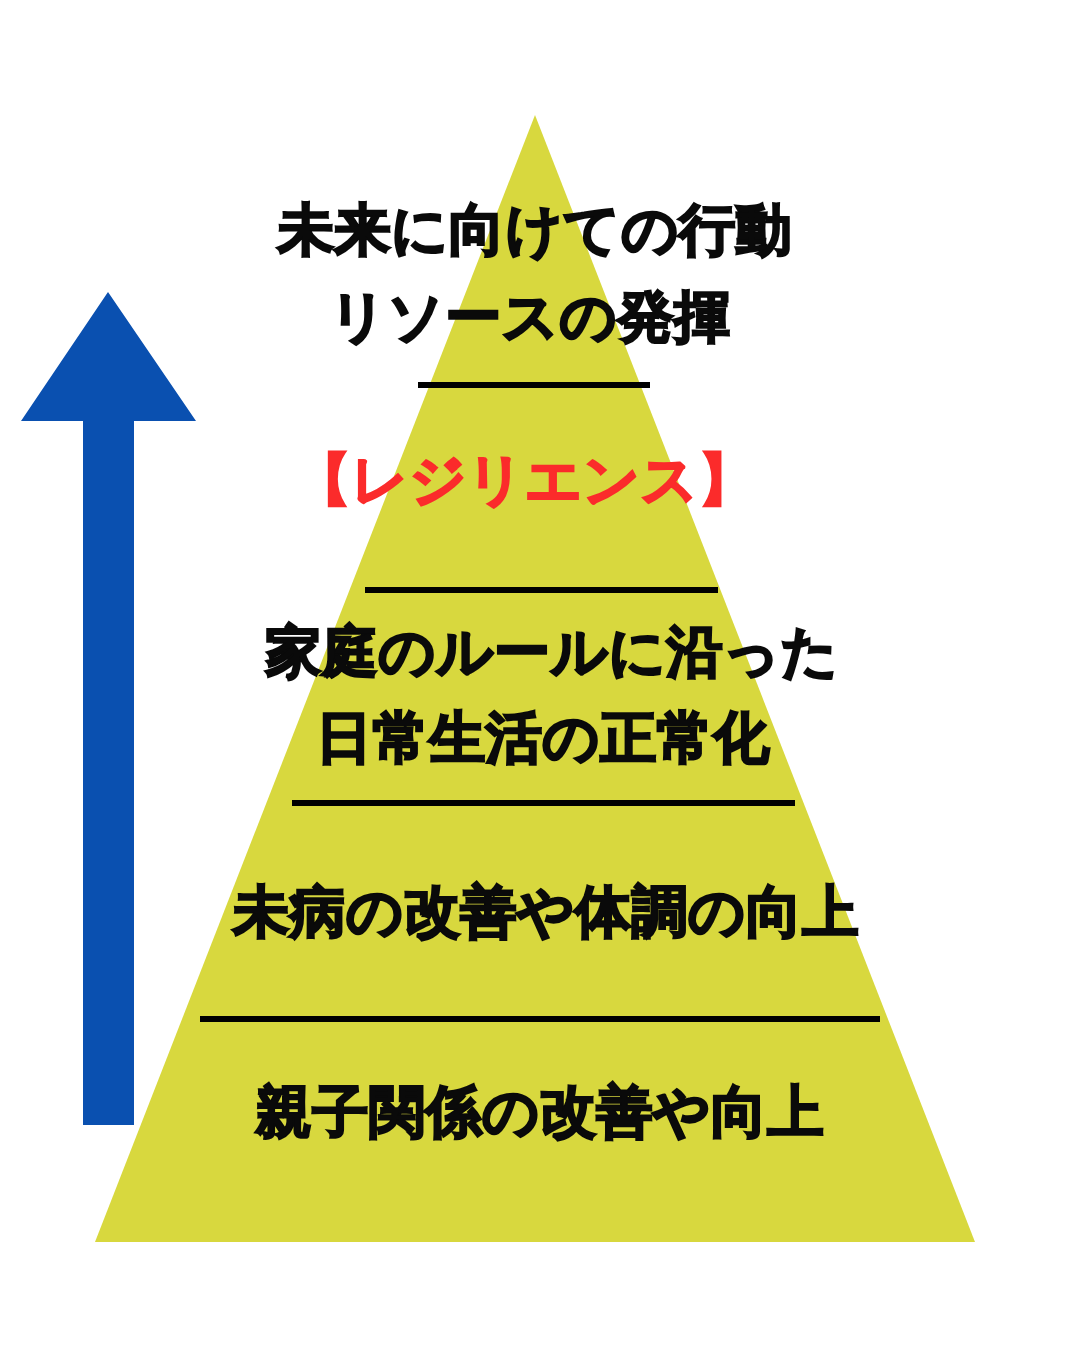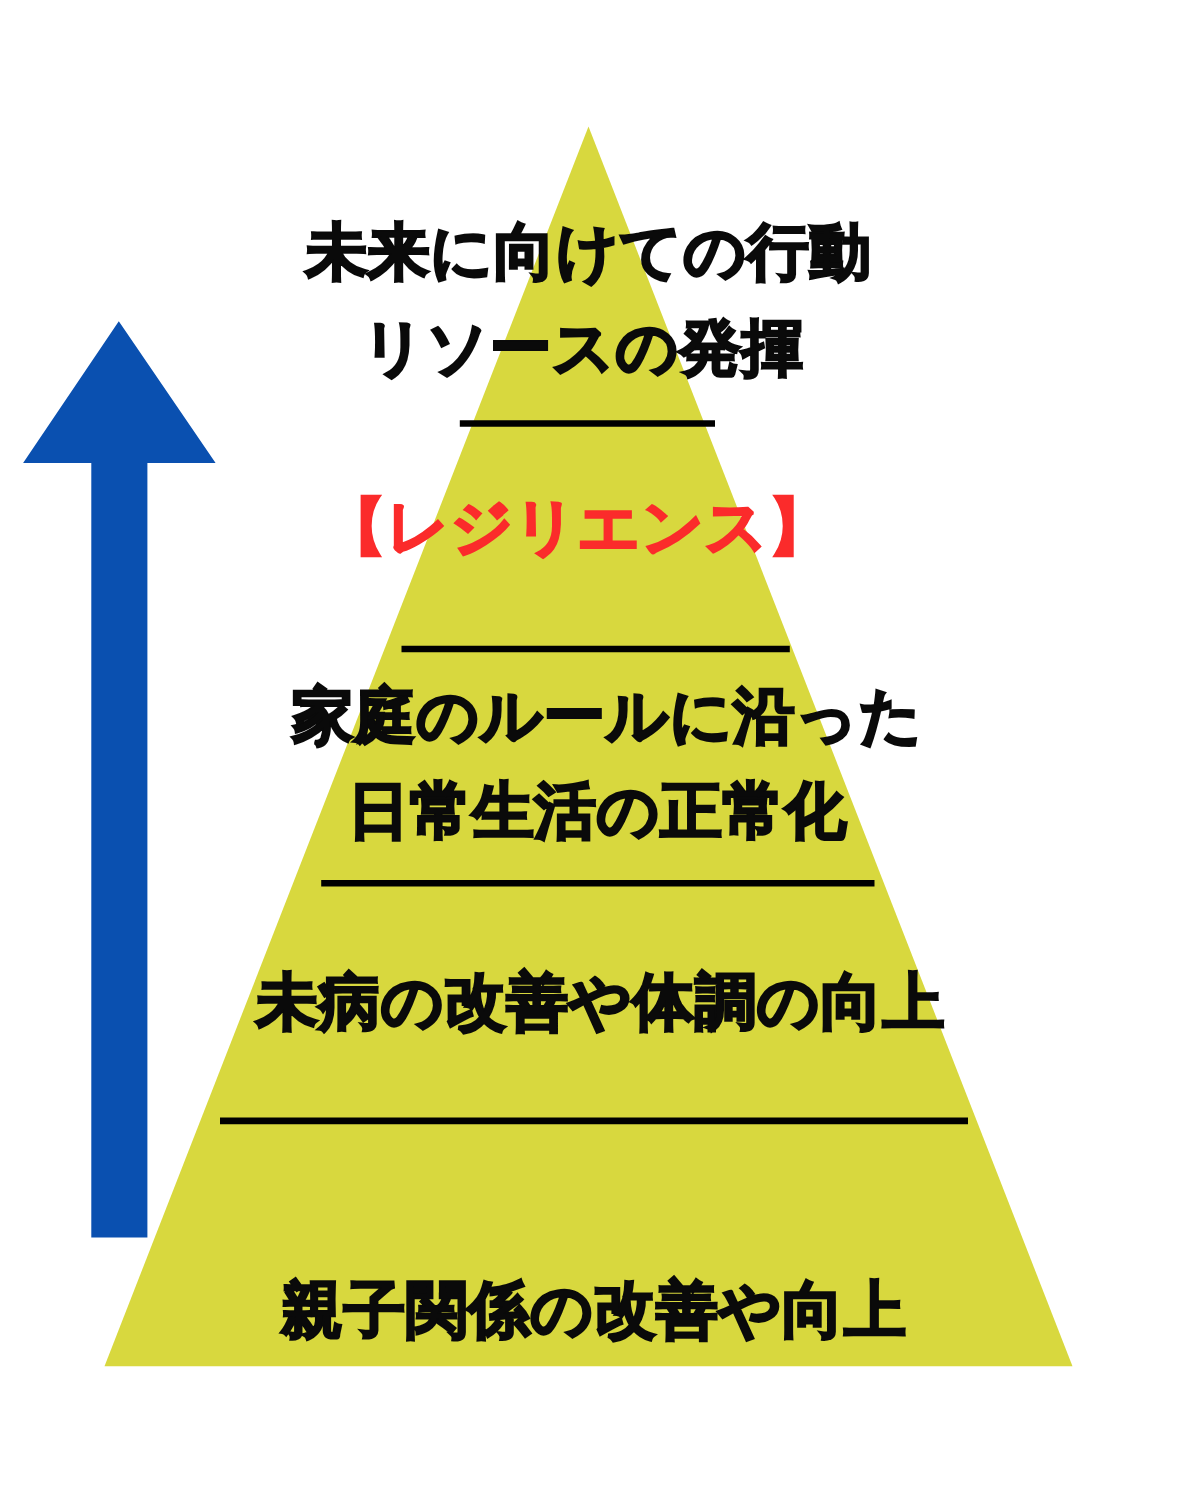--- a/index.html
+++ b/index.html
@@ -107,21 +107,21 @@
   #tier4-line1 {
     left: 0; right: 0;
     top: 882px;
     font-size: 56px;
     transform: translateX(6px);
   }
 
   
   #tier5-line1 {
     left: 0; right: 0;
-    top: 1162px;
+    top: 1082px;
     font-size: 56px;
     transform: translateX(0px);
   }
 </style>
 </head>
 <body>
 
 <div id="stage">
 
   <svg class="pyramid-svg" viewBox="0 0 1080 1350">

